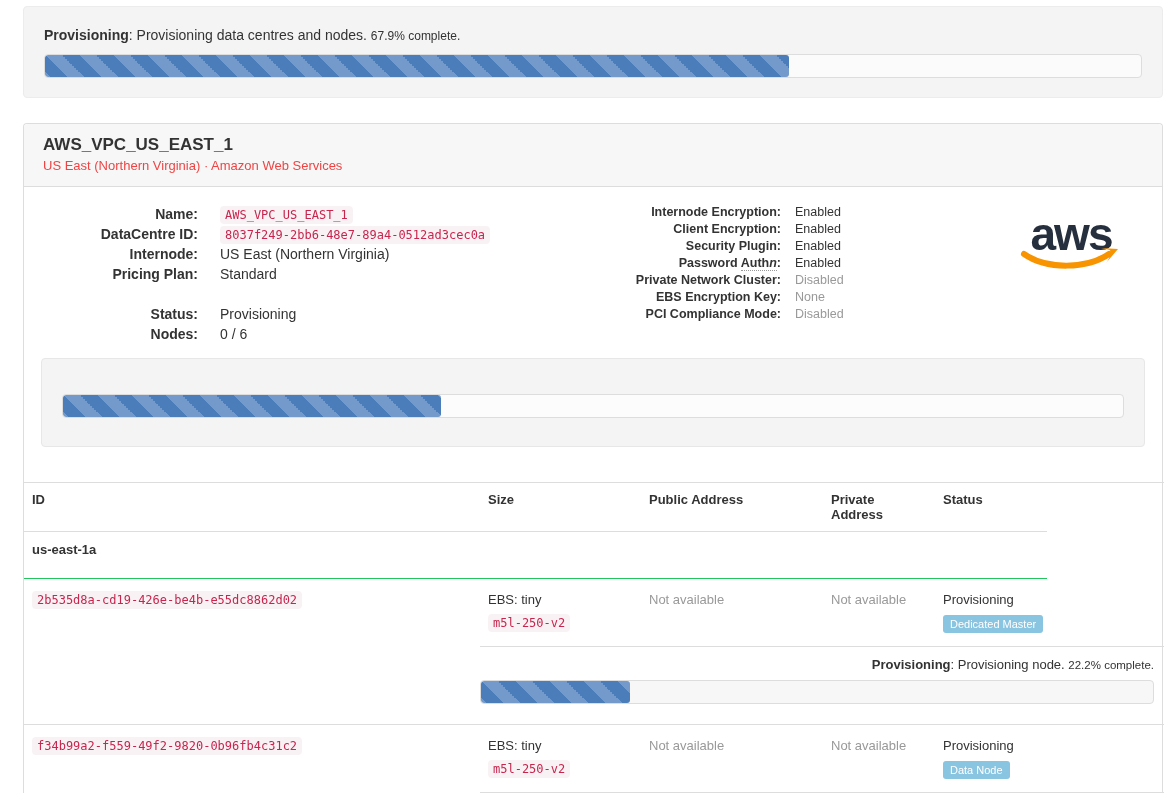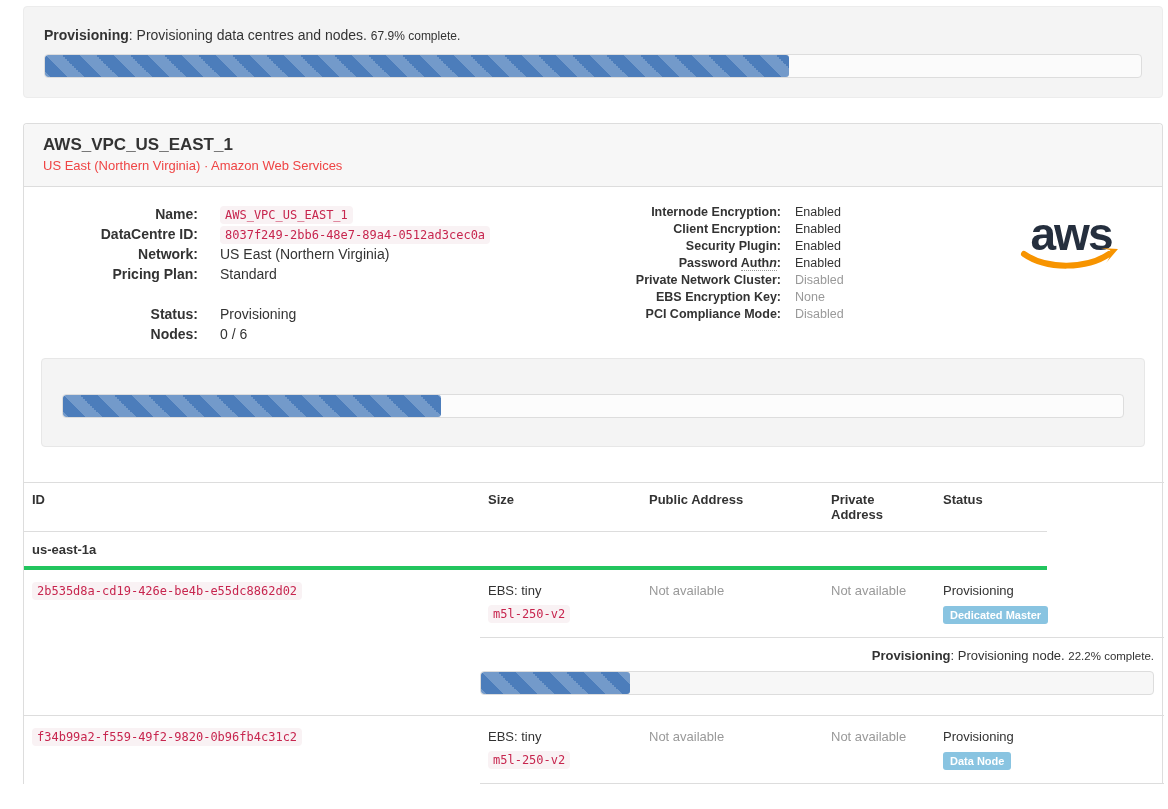--- a/index.html
+++ b/index.html
@@ -45,30 +45,30 @@
   .well .track { background:#fcfcfc; }
 
   
   .ntable { margin-top:35px; width:1140px; font-size:13px; }
   .thead { display:flex; border-top:1px solid #ddd; font-weight:bold; }
   .th { padding:9px 8px; border-bottom:1px solid #ddd; }
   .c-id { width:456px; } .c-size { width:161px; } .c-pub { width:182px; }
   .c-priv { width:112px; } .c-status { width:112px; }
   .c-fill { flex:1; border-bottom:none; }
   .group-row { font-weight:bold; }
-  .group-inner { width:1023px; padding:10px 8px 9px; border-bottom:4px solid #22c55e; }
+  .group-inner { width:1023px; padding:10px 8px 21px; border-bottom:1px solid #22c55e; }
   .node-row { display:flex; }
   .nr-id { width:456px; padding:13px 8px; flex:none; }
   .nr-right { flex:1; display:flex; border-bottom:1px solid #ddd; }
   .nr-right .cell { padding:13px 8px; }
   .c2-size { width:161px; flex:none; } .c2-pub { width:182px; flex:none; }
   .c2-priv { width:112px; flex:none; } .c2-status { width:112px; flex:none; }
   .c2-fill { flex:1; }
   .size-code { display:inline-block; margin-top:7px; padding:2px 5px; }
-  .badge { display:inline-block; margin-top:8px; background:#89c4e1; color:#fff; font-size:11px; font-weight:bold; padding:3px 7px; border-radius:3px; white-space:nowrap; }
+  .badge { display:inline-block; margin-top:8px; background:#89c4e1; color:#fff; font-size:11px; font-weight:normal; padding:3px 7px; border-radius:3px; white-space:nowrap; }
   .progress-row { display:flex; border-bottom:1px solid #ddd; }
   .pr-left { width:456px; flex:none; }
   .pr-right { flex:1; padding:10px 10px 20px 0; }
   .pr-text { text-align:right; font-size:13px; }
   .pr-text .pct { font-size:11.5px; }
   .pr-right .track { margin-top:8px; background:#f7f7f7; }
 </style>
 </head>
 <body>
 
@@ -93,21 +93,21 @@
       <div class="dl-left">
         <div class="drow">
           <div class="dlabel">Name:</div>
           <div class="dvalue"><span class="chip">AWS_VPC_US_EAST_1</span></div>
         </div>
         <div class="drow">
           <div class="dlabel">DataCentre ID:</div>
           <div class="dvalue"><span class="chip">8037f249-2bb6-48e7-89a4-0512ad3cec0a</span></div>
         </div>
         <div class="drow">
-          <div class="dlabel">Network:</div>
+          <div class="dlabel">Internode:</div>
           <div class="dvalue">US East (Northern Virginia)</div>
         </div>
         <div class="drow">
           <div class="dlabel">Pricing Plan:</div>
           <div class="dvalue">Standard</div>
         </div>
         <div class="dgap"></div>
         <div class="drow">
           <div class="dlabel">Status:</div>
           <div class="dvalue">Provisioning</div>

